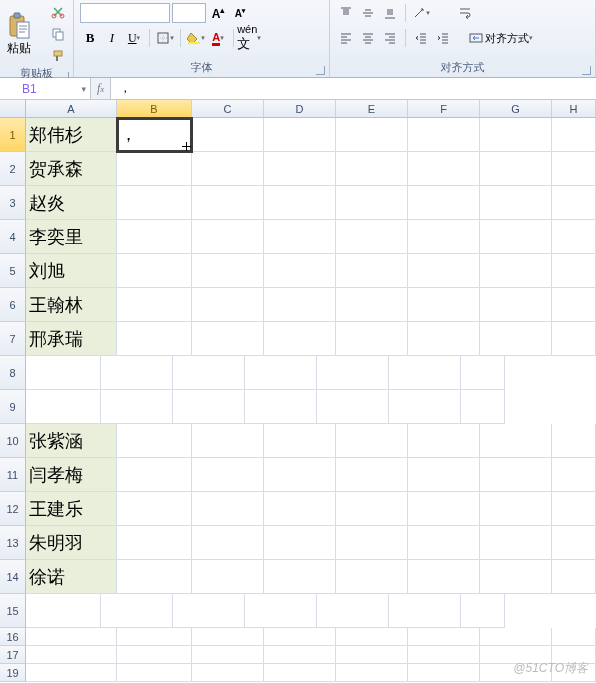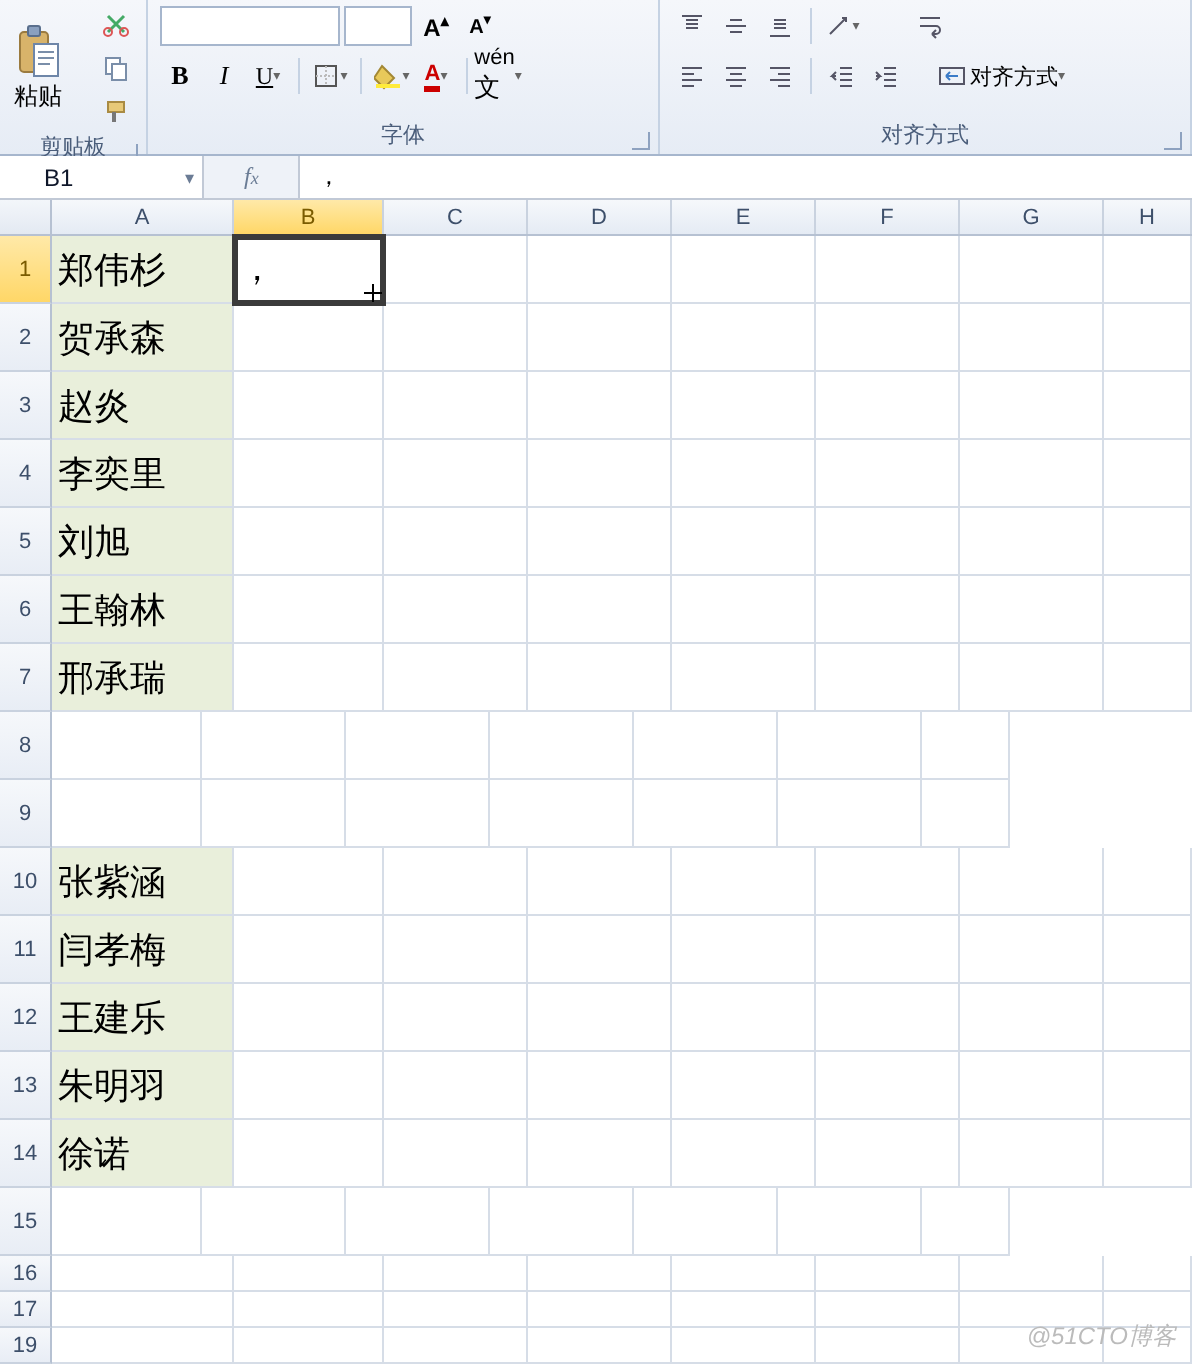--- a/index.html
+++ b/index.html
@@ -15,23 +15,23 @@
 .icon-btn { width:20px; height:20px; display:flex; align-items:center; justify-content:center; border-radius:2px; cursor:pointer; }
 .sep { width:1px; height:18px; background:#c5d2e3; margin:0 3px; }
 .paste-big { display:flex; flex-direction:column; align-items:center; width:38px; }
 .paste-icon { width:26px; height:28px; }
 .font-box { border:1px solid #a6b6cd; background:#fff; height:20px; font-size:11px; padding:0 3px; }
 .font-name { width:90px; }
 .font-size { width:34px; }
 
 
 .fxbar { display:flex; height:22px; border-bottom:1px solid #c1c9d6; background:#eef2f8; align-items:stretch; }
-.name-box { width:102px; border-right:1px solid #c1c9d6; background:#fff; display:flex; align-items:center; padding-left:22px; font-size:12px; color:#0f172a; position:relative;}
+.name-box { width:91px; border-right:1px solid #c1c9d6; background:#fff; display:flex; align-items:center; padding-left:22px; font-size:12px; color:#8b5cf6; position:relative;}
 .name-box::after { content:"▾"; position:absolute; right:4px; color:#6b7c95; font-size:9px; }
-.fx-icons { display:flex; align-items:center; padding:0 20px; border-right:1px solid #c1c9d6; gap:4px;}
+.fx-icons { display:flex; align-items:center; padding:0 6px; border-right:1px solid #c1c9d6; gap:4px;}
 .fx-icons span { color:#6a7c95; cursor:pointer; }
 .formula-input { flex:1; background:#fff; border:none; padding-left:8px; font-size:12px; font-family:inherit; }
 
 
 .col-headers { display:flex; height:18px; background:linear-gradient(#f6f8fb,#e5ebf4); border-bottom:1px solid #b6c1d2; }
 .corner { width:26px; border-right:1px solid #b6c1d2; background:linear-gradient(#f3f6fa,#e3e9f2); }
 .col-h { border-right:1px solid #c9d2df; display:flex; align-items:center; justify-content:center; color:#3d4f6a; font-size:11px; }
 .col-h.sel { background:linear-gradient(#ffe9a8,#ffd767); color:#7a5b00; }
 
 

